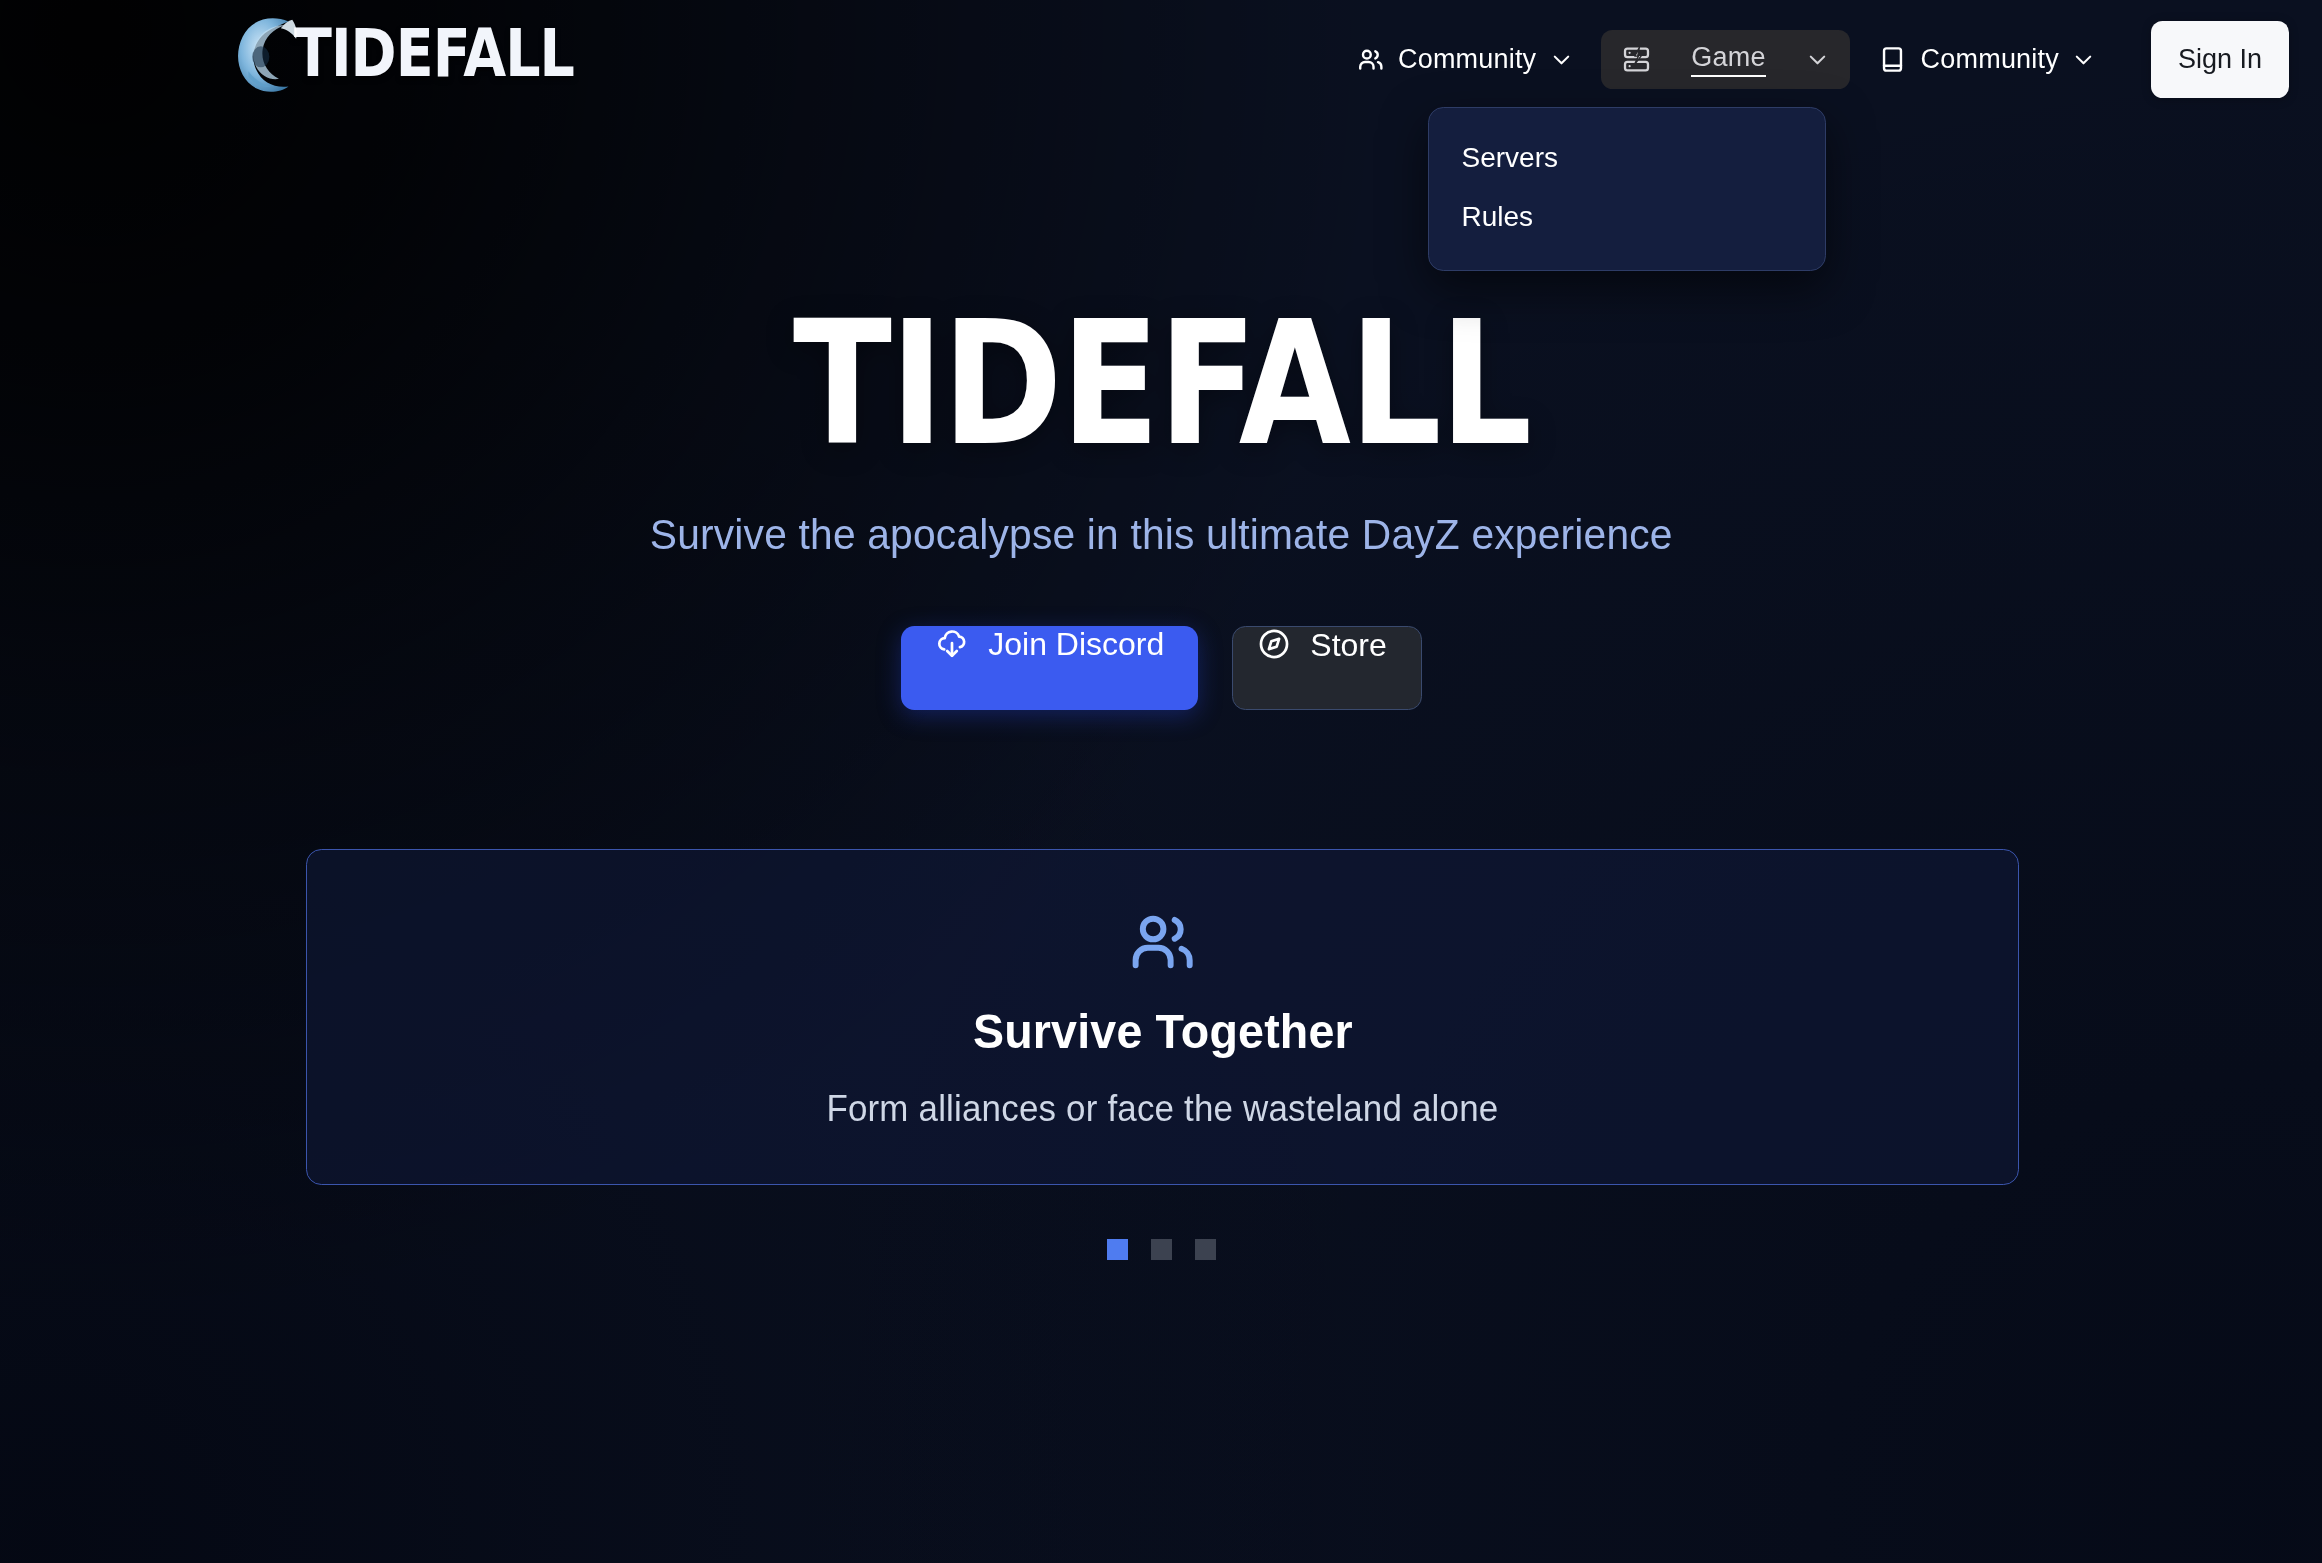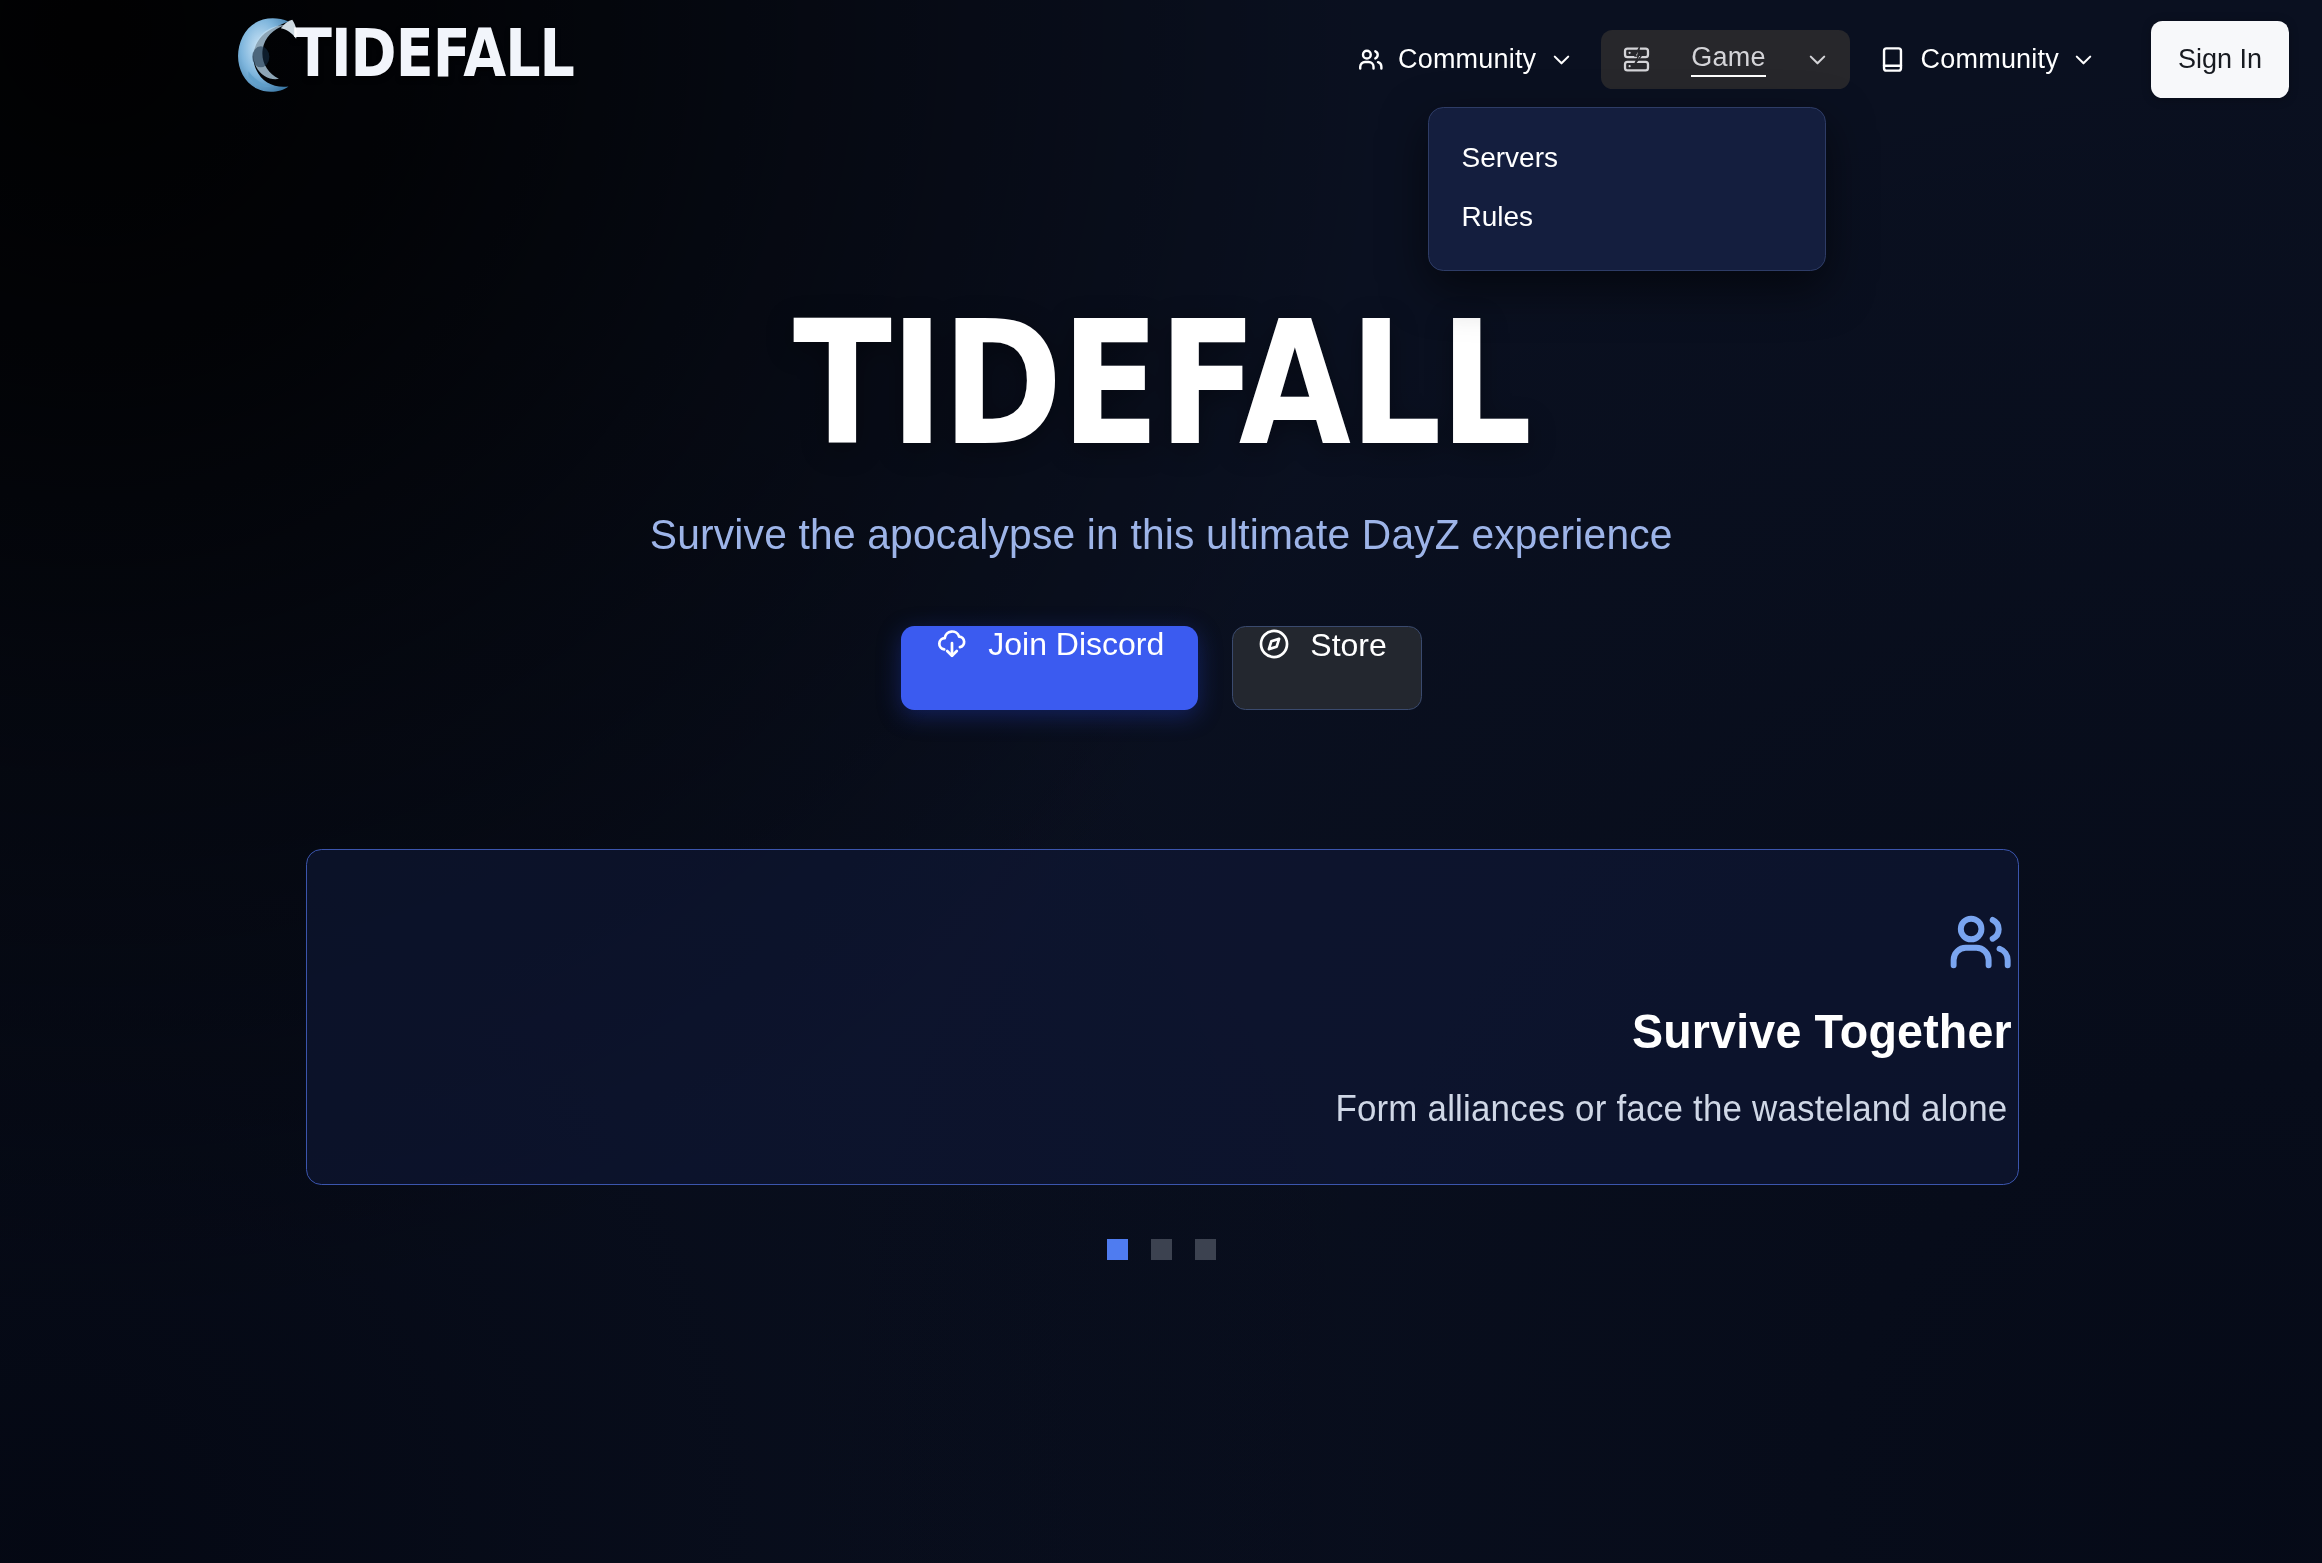--- a/index.html
+++ b/index.html
@@ -162,21 +162,21 @@
 
   
   #feature-card {
     position:absolute;
     left:306px; top:849px;
     width:1713px; height:336px;
     background:rgba(16,26,58,0.55);
     border:1.4px solid #3b55ad;
     border-radius:15.3px;
     display:flex; flex-direction:column;
-    align-items:flex-end; justify-content:center;
+    align-items:center; justify-content:center;
     z-index:10;
   }
   #feature-icon { width:75px; height:75px; margin-bottom:25px; display:block; }
   #feature-title {
     font-size:48px; font-weight:bold; color:#ffffff;
     letter-spacing:0.2px; transform:scaleX(0.97);
   }
   #feature-desc {
     margin-top:29px;
     font-size:36px; color:#cfd7e6;

